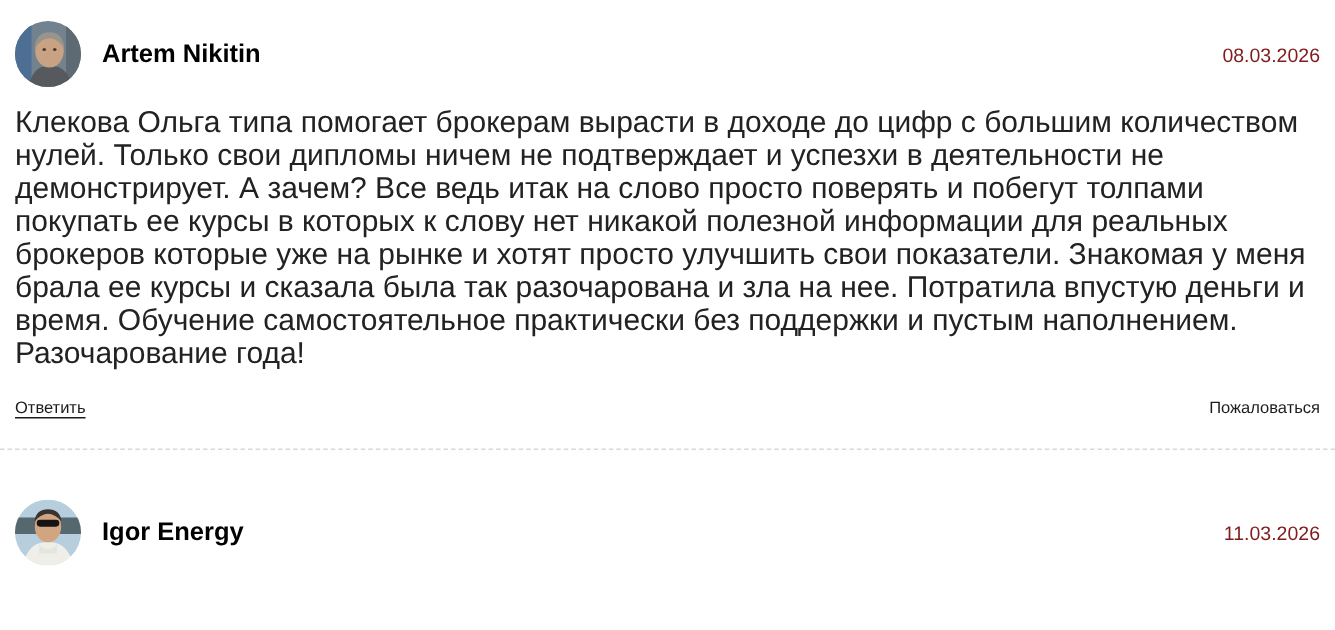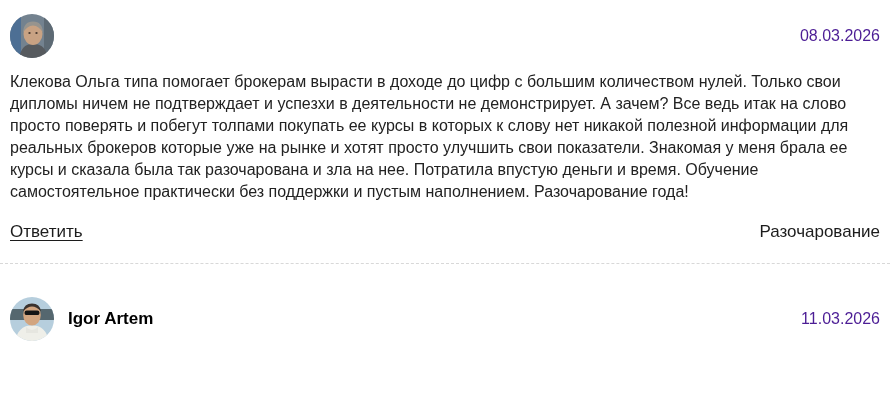--- a/index.html
+++ b/index.html
@@ -19,30 +19,30 @@
   .comment-header { display: flex; align-items: center; }
   .avatar {
     width: 44px; height: 44px; border-radius: 50%;
     overflow: hidden; flex: 0 0 44px; display: block;
   }
   .avatar svg { display: block; width: 44px; height: 44px; }
   .author {
     margin-left: 14px;
     font-weight: 700; font-size: 17px; color: #000000;
   }
-  .date { margin-left: auto; font-size: 16px; color: #4c1d95; }
+  .date { margin-left: auto; font-size: 13px; color: #7f1d1d; }
 
   .comment-text {
     margin: 13px 0 0 0;
-    font-size: 16px; line-height: 22px; color: #222222;
+    font-size: 20px; line-height: 22px; color: #222222;
   }
 
   .comment-actions {
     display: flex; justify-content: space-between; align-items: center;
-    font-size: 17px;
+    font-size: 11px;
   }
   .c1 .comment-actions { margin-top: 19px; }
   .action-reply {
     color: #1c1c1c; text-decoration: underline;
     text-underline-offset: 3px; cursor: pointer;
   }
   .action-report { color: #1c1c1c; text-decoration: none; cursor: pointer; }
 
   .divider {
     border: 0; border-top: 1px dashed #d8d8d8;
@@ -61,43 +61,44 @@
           <rect width="44" height="44" fill="#73828f"></rect>
           <rect x="0" y="0" width="11" height="44" fill="#4d6f94"></rect>
           <rect x="34" y="0" width="10" height="44" fill="#5d6a74"></rect>
           <path d="M9 44 Q12 29 23 30 Q35 29 38 44 Z" fill="#565a5e"></path>
           <ellipse cx="23" cy="20" rx="9.5" ry="11" fill="#c8a283"></ellipse>
           <path d="M13 19 Q13.5 7.5 23 7.5 Q32.5 7.5 33 19 Q29 11.5 23 11.5 Q17 11.5 13 19 Z" fill="#97948e"></path>
           <ellipse cx="19.5" cy="19" rx="1.2" ry="1" fill="#4a3a30"></ellipse>
           <ellipse cx="26.5" cy="19" rx="1.2" ry="1" fill="#4a3a30"></ellipse>
         </svg>
       </span>
+      <span class="author">Artem Nikitin</span>
       <span class="date">08.03.2026</span>
     </header>
     <p class="comment-text">Клекова Ольга типа помогает брокерам вырасти в доходе до цифр с большим количеством нулей. Только свои дипломы ничем не подтверждает и успезхи в деятельности не демонстрирует. А зачем? Все ведь итак на слово просто поверять и побегут толпами покупать ее курсы в которых к слову нет никакой полезной информации для реальных брокеров которые уже на рынке и хотят просто улучшить свои показатели. Знакомая у меня брала ее курсы и сказала была так разочарована и зла на нее. Потратила впустую деньги и время. Обучение самостоятельное практически без поддержки и пустым наполнением. Разочарование года!</p>
     <div class="comment-actions">
       <a class="action-reply">Ответить</a>
-      <a class="action-report">Разочарование</a>
+      <a class="action-report">Пожаловаться</a>
     </div>
   </article>
 
   <hr class="divider">
 
   <article class="comment c2">
     <header class="comment-header">
       <span class="avatar">
         <svg viewBox="0 0 44 44">
           <rect width="44" height="44" fill="#b6cedd"></rect>
           <rect x="0" y="12" width="44" height="11" fill="#55676f"></rect>
           <path d="M5 44 Q9 27.5 22 28.5 Q35 27.5 39 44 Z" fill="#efefe9"></path>
           <ellipse cx="22" cy="18" rx="8.8" ry="10.5" fill="#d2a580"></ellipse>
           <path d="M13 14.5 Q14 6.5 22 6.5 Q30 6.5 31 14.5 Q26.5 9.5 22 9.5 Q17.5 9.5 13 14.5 Z" fill="#3a322e"></path>
           <rect x="14.5" y="13.5" width="15" height="4.6" rx="2.2" fill="#141414"></rect>
           <path d="M16 30 Q19 33 22 33 Q25 33 28 30 L28 36 L16 36 Z" fill="#e6e6e0"></path>
         </svg>
       </span>
-      <span class="author">Igor Artem</span>
+      <span class="author">Igor Energy</span>
       <span class="date">11.03.2026</span>
     </header>
 
   </article>
 
 </div>
 
 </body></html>

